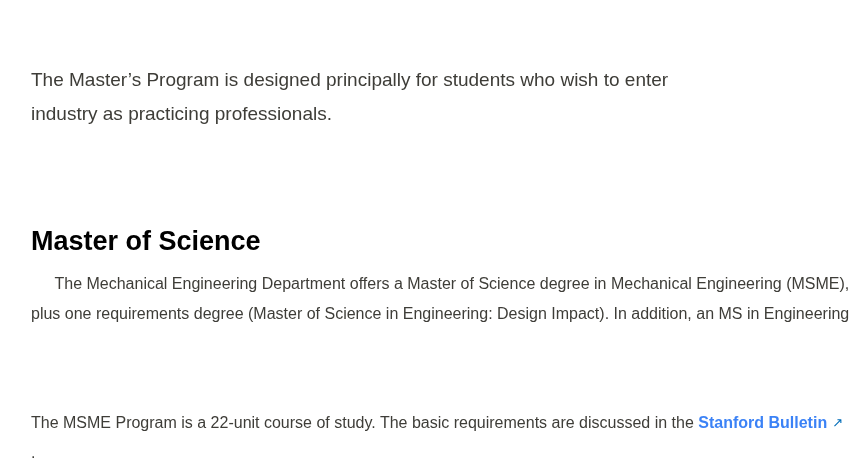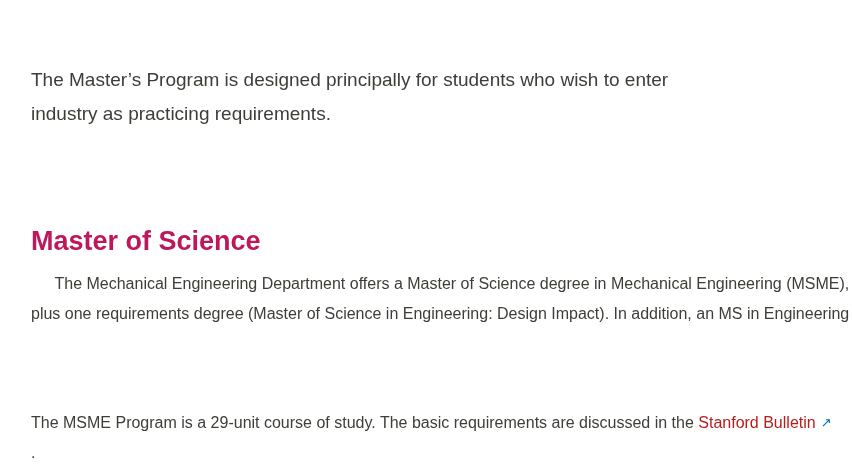--- a/index.html
+++ b/index.html
@@ -25,21 +25,21 @@
     font-weight: 400;
   }
   .section-heading {
     position: absolute;
     left: 31px;
     top: 199px;
     margin: 0;
     font-size: 27px;
     line-height: 34px;
     font-weight: 700;
-    color: #be185d;
+    color: #000000;
     white-space: nowrap;
   }
   .p-overview {
     position: absolute;
     left: 31px;
     top: 244px;
     margin: 0;
     font-size: 16px;
     line-height: 30px;
     color: #3e3d38;
@@ -49,22 +49,22 @@
     position: absolute;
     left: 31px;
     top: 383px;
     margin: 0;
     font-size: 16px;
     line-height: 30px;
     color: #3e3d38;
   }
   .msme-first-line { white-space: nowrap; }
   .bulletin-link {
-    color: #b91c1c;
-    font-weight: 400;
+    color: #3b82f6;
+    font-weight: 700;
     text-decoration: none;
     cursor: pointer;
   }
   .ext-icon {
     color: #006cb8;
     font-size: 13px;
     margin-left: 5px;
     font-weight: 400;
     vertical-align: 1px;
     cursor: pointer;
@@ -91,32 +91,32 @@
     border-bottom: 8px solid #d40000;
   }
 </style>
 </head>
 <body>
 
 <div class="screen">
 
   <p class="p-intro">
     <span class="line" style="display:block">The Master’s Program is designed principally for students who wish to enter</span>
-    <span class="line" style="display:block">industry as practicing requirements.</span>
+    <span class="line" style="display:block">industry as practicing professionals.</span>
   </p>
 
   <h1 class="section-heading">Master of Science</h1>
 
   <p class="p-overview">
     <span class="line" style="display:block">The Mechanical Engineering Department offers a Master of Science degree in Mechanical Engineering (MSME),</span>
     <span class="line" style="display:block">plus one requirements degree (Master of Science in Engineering: Design Impact). In addition, an MS in Engineering</span>
   </p>
 
   <p class="p-msme">
-    <span class="msme-first-line"><span>The MSME Program is a 29-unit course of study. The basic requirements are discussed in the </span><a class="bulletin-link">Stanford Bulletin</a><span class="ext-icon">↗</span></span>
+    <span class="msme-first-line"><span>The MSME Program is a 22-unit course of study. The basic requirements are discussed in the </span><a class="bulletin-link">Stanford Bulletin</a><span class="ext-icon">↗</span></span>
     <span class="trailing-line">.</span>
   </p>
 
   <div class="watermark">图片来源于网络，如有侵权，请及时联系托普仕留学删除</div>
 
   <div class="corner-mark"></div>
 
 </div>
 
 </body></html>

